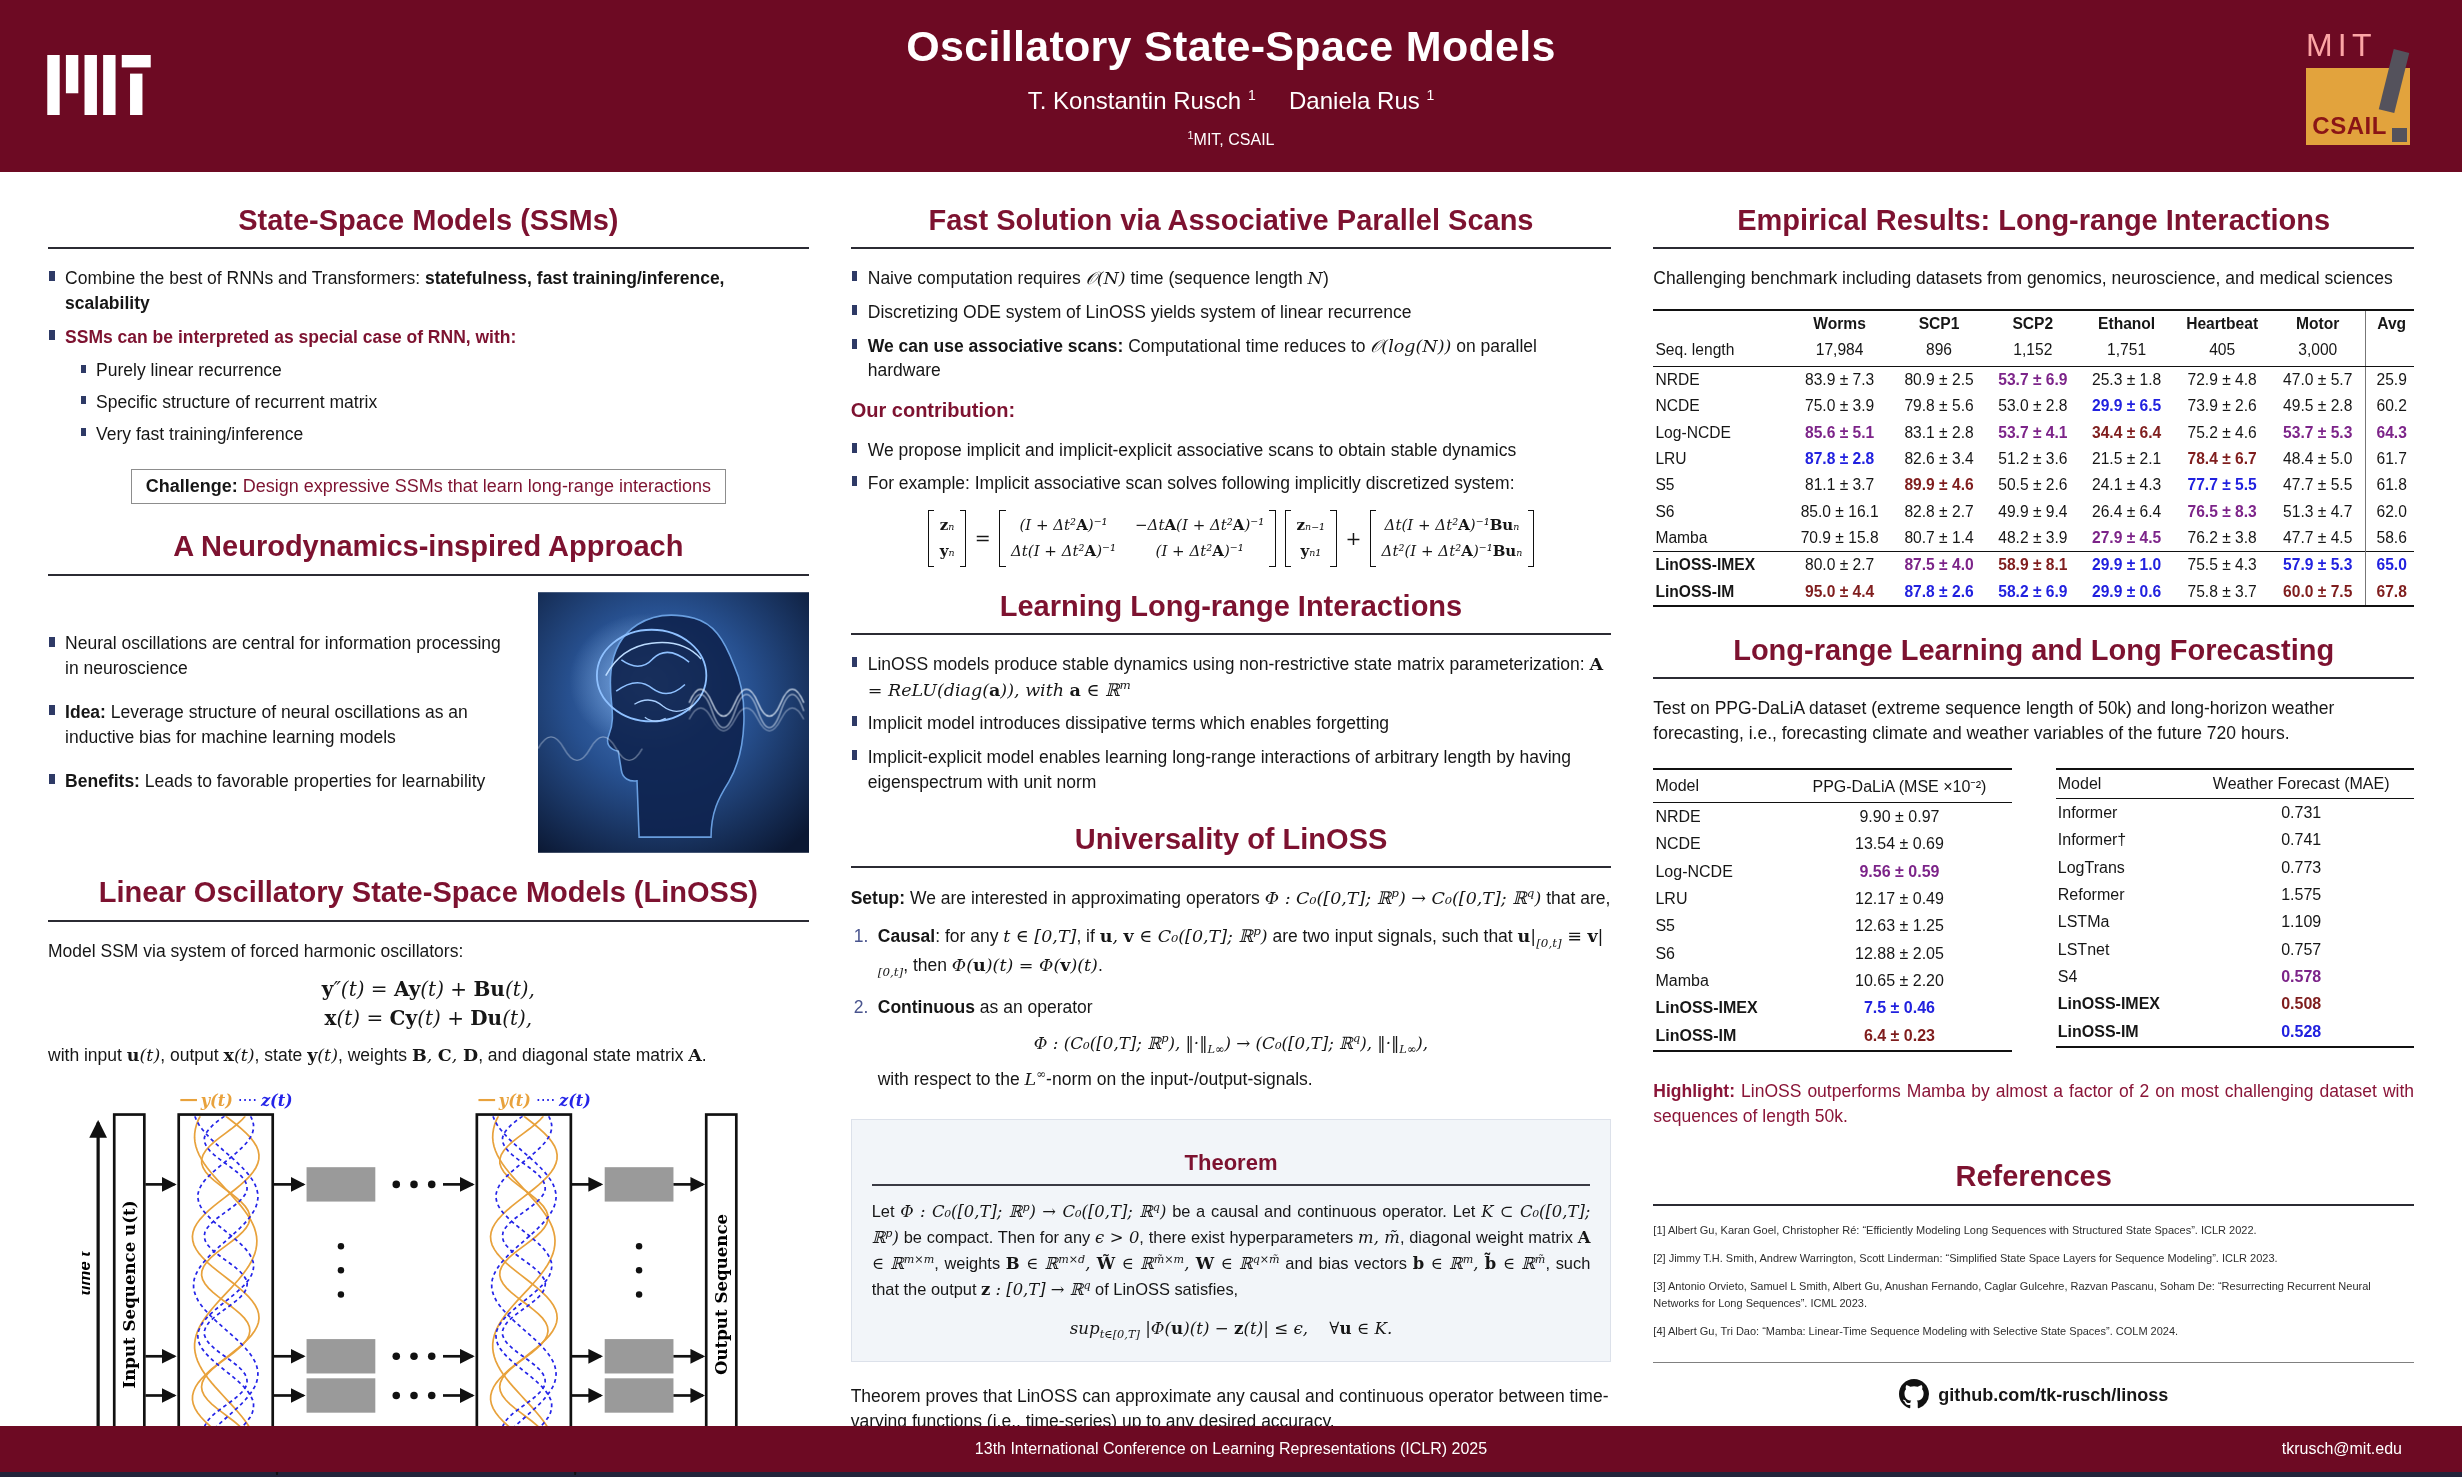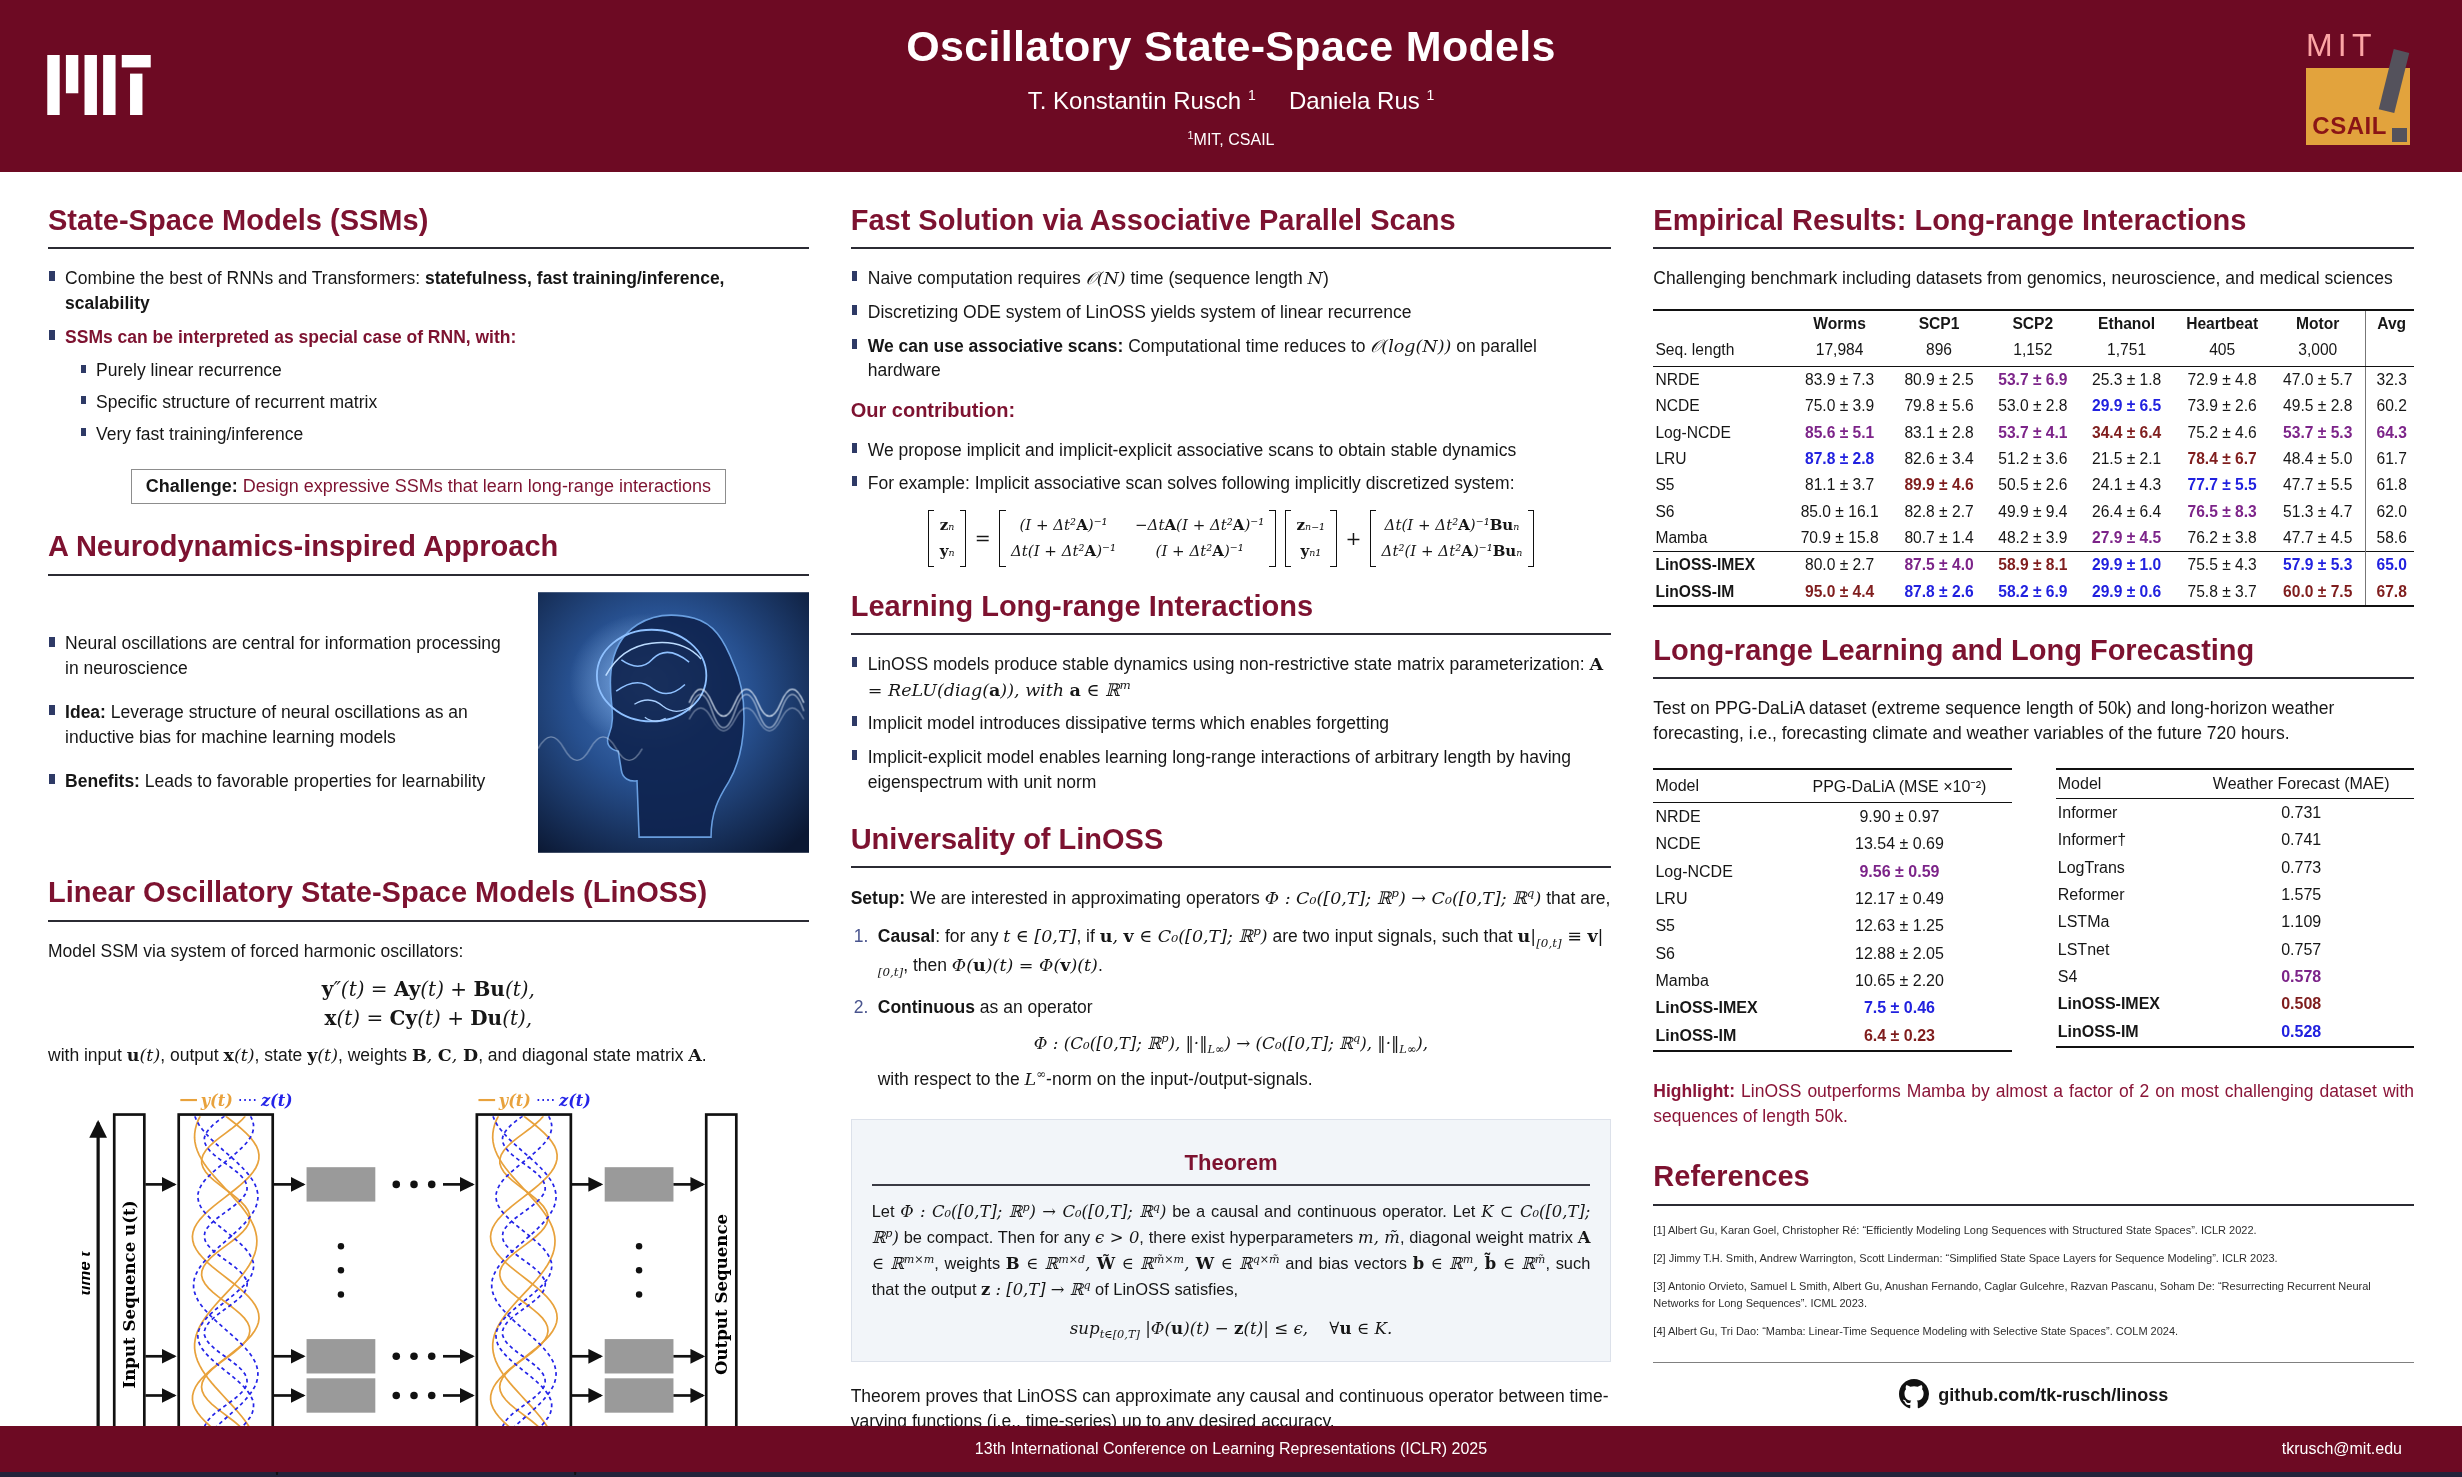--- a/index.html
+++ b/index.html
@@ -15,21 +15,21 @@
   .mitlogo{margin-left:47px}
   .csail{margin-right:52px;justify-self:end;position:relative}
   .csail-mit{font-weight:normal;font-size:32px;color:#fca5a5;letter-spacing:5.2px;margin-bottom:3.1px}
   .csail-sq{width:104px;height:77px;background:#E2A33D;position:relative}
   .csail-txt{position:absolute;left:6.3px;bottom:4.2px;font-weight:bold;font-size:24px;color:#8a1516;letter-spacing:0.5px}
   .csail-bang{position:absolute;right:8.3px;top:-17.7px;width:15.6px;height:62px;background:#54525c;transform:rotate(14deg)}
   .csail-dot{position:absolute;right:3.1px;bottom:2.1px;width:14.6px;height:14.6px;background:#54525c}
   
   main{flex:1;display:flex;gap:42px;padding:32px 48px 8.3px;min-height:0}
   .col{flex:1;min-width:0;display:flex;flex-direction:column}
-  h2.sec{font-size:29px;font-weight:bold;color:#7d1230;}
+  h2.sec{font-size:29px;font-weight:bold;color:#7d1230;text-align:center}
   .rule{height:2.1px;background:#2b2b33;margin:10.4px 0 16.7px}
   .bl{display:flex;align-items:flex-start;margin-bottom:8.9px;font-size:17.5px;line-height:1.42}
   .sq{flex:0 0 auto;width:5.7px;height:10px;background:#2e3a66;margin:5.2px 10.4px 0 1px}
   .sub{margin-left:32px;margin-bottom:6.8px}
   .sub .sq{width:4.7px;height:7.8px;margin-top:6.3px}
   .mr{color:#7d1230}
   .mrb{color:#7d1230;font-weight:bold}
   .m{font-family:"DejaVu Serif",serif;font-style:italic}
   .m b,.math-center b,.mx b{font-style:normal;font-weight:bold}
   sup{font-size:68%}
@@ -483,21 +483,21 @@
                 <td></td>
               </tr>
               <tr>
                 <td>NRDE</td>
                 <td>83.9 ± 7.3</td>
                 <td>80.9 ± 2.5</td>
                 <td class="cp">53.7 ± 6.9</td>
                 <td>25.3 ± 1.8</td>
                 <td>72.9 ± 4.8</td>
                 <td>47.0 ± 5.7</td>
-                <td>32.3</td>
+                <td>25.9</td>
               </tr>
               <tr>
                 <td>NCDE</td>
                 <td>75.0 ± 3.9</td>
                 <td>79.8 ± 5.6</td>
                 <td>53.0 ± 2.8</td>
                 <td class="cb">29.9 ± 6.5</td>
                 <td>73.9 ± 2.6</td>
                 <td>49.5 ± 2.8</td>
                 <td>60.2</td>

